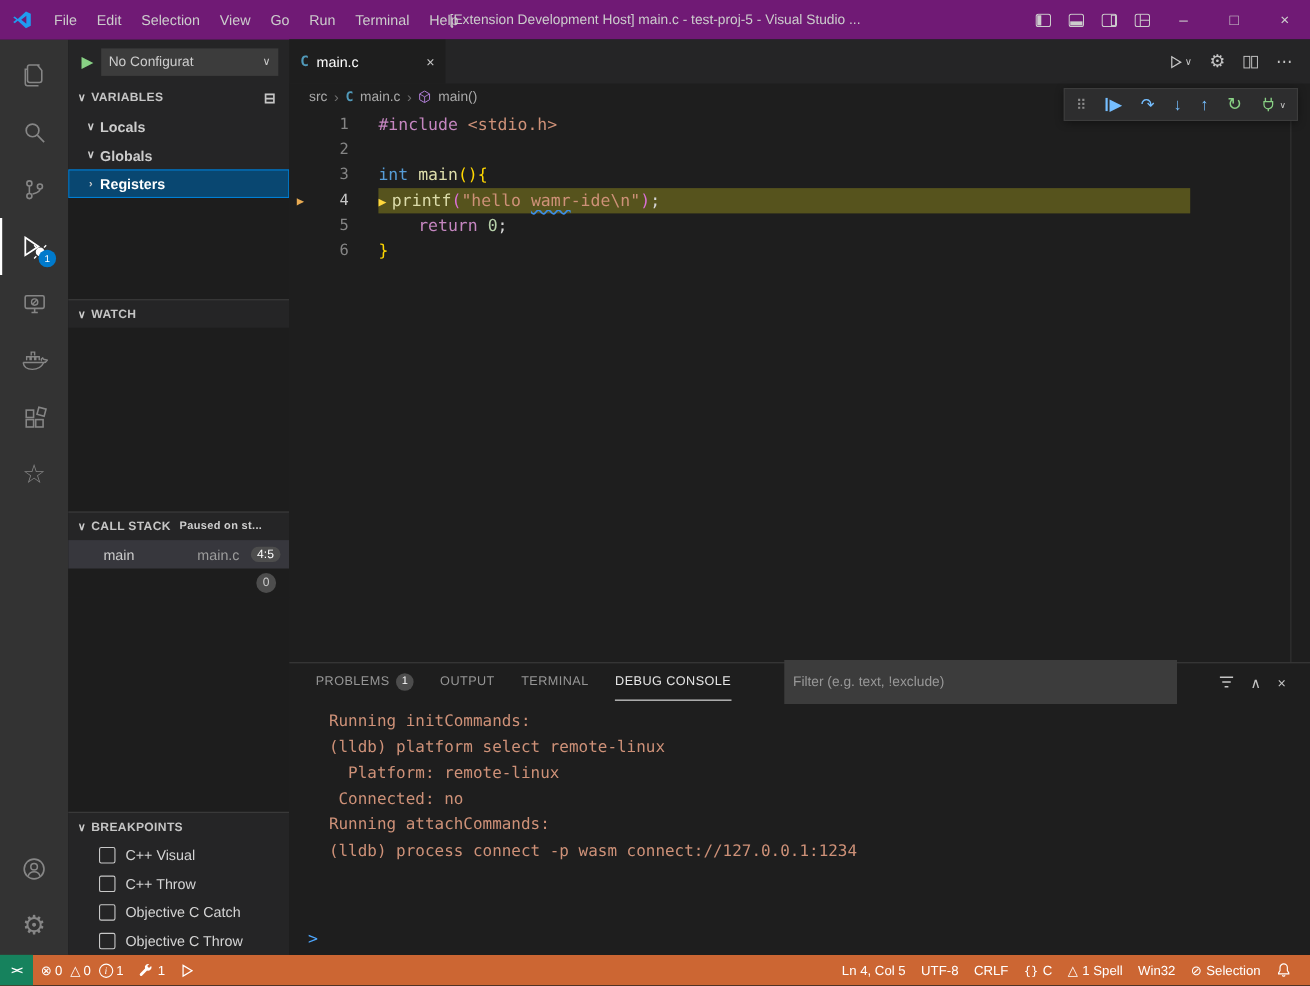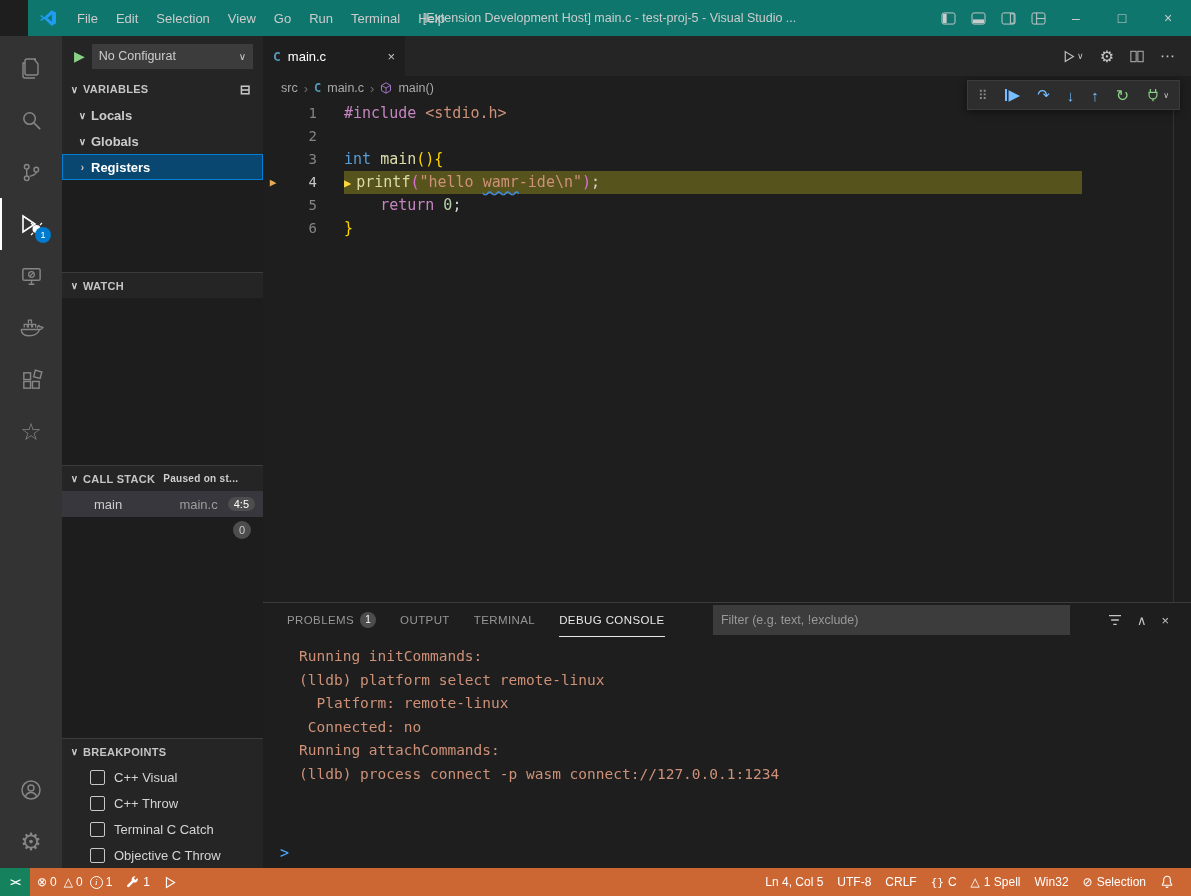--- a/index.html
+++ b/index.html
@@ -6,21 +6,21 @@
   html,body { margin:0; padding:0; }
   body {
     width:1191px; height:896px; overflow:hidden; position:relative;
     background:#1e1e1e; color:#cccccc;
     font-family:"Liberation Sans", sans-serif; font-size:13px;
     -webkit-font-smoothing:antialiased;
   }
   svg { display:block; }
 
   
-  .titlebar { height:36px; background:#0f766e; display:flex; align-items:center; position:relative;margin-left:28px; }
+  .titlebar { height:36px; background:#701a75; display:flex; align-items:center; position:relative; }
   .logo { width:40px; display:flex; justify-content:center; align-items:center; }
   .menubar { display:flex; height:100%; align-items:center; }
   .menu-item { padding:0 9px; height:100%; display:flex; align-items:center; font-size:13px; color:#cccccc; }
   .title-text { position:absolute; left:50%; top:0; transform:translateX(-50%); height:36px; display:flex; align-items:center; font-size:12.5px; color:#cccccc; white-space:nowrap; }
   .win-right { margin-left:auto; display:flex; height:100%; align-items:center; }
   .layout-btn { width:30px; height:100%; display:flex; align-items:center; justify-content:center; }
   .win-btn { width:46px; height:100%; display:flex; align-items:center; justify-content:center; font-size:14px; color:#cccccc; }
 
   
   .main { display:flex; height:832px; }
@@ -94,21 +94,21 @@
   .dt-restart { color:#89d185; font-size:16px; }
   .dt-disc { display:flex; align-items:center; gap:3px; }
   .dt-disc .dchev { font-size:8px; color:#c5c5c5; }
 
   
   .panel { height:266px; flex:0 0 266px; border-top:1px solid #3c3c3c; position:relative; display:flex; flex-direction:column; background:#1e1e1e; }
   .panel-header { height:34px; flex:0 0 34px; display:flex; align-items:center; padding:0 22px 0 24px; gap:24px; }
   .panel-tab { height:100%; display:flex; align-items:center; gap:6px; font-size:11.5px; letter-spacing:.4px; color:#969696; border-bottom:1px solid transparent; }
   .panel-tab.active { color:#e7e7e7; border-bottom-color:#e7e7e7; }
   .ptab-badge { background:#4d4d4d; color:#ffffff; border-radius:50%; width:16px; height:16px; font-size:10px; display:flex; align-items:center; justify-content:center; }
-  .panel-filter { margin-left:auto; width:357px; height:30px; background:#3c3c3c; border:none; outline:none; color:#cccccc; padding:0 8px; font-size:12.5px; font-family:"Liberation Sans", sans-serif; }
+  .panel-filter { margin-left:auto; width:357px; height:40px; background:#3c3c3c; border:none; outline:none; color:#cccccc; padding:0 8px; font-size:12.5px; font-family:"Liberation Sans", sans-serif; }
   .panel-filter::placeholder { color:#989898; }
   .panel-icons { display:flex; align-items:center; gap:15px; margin-left:14px; color:#c5c5c5; }
   .pi { font-size:13px; }
   .console { margin:8px 0 0 36px; font-family:"DejaVu Sans Mono", monospace; font-size:14.5px; line-height:23.5px; color:#ce9178; white-space:pre; }
   .console-prompt { position:absolute; left:17px; bottom:6px; color:#4fa8ff; font-family:"DejaVu Sans Mono", monospace; font-size:15px; }
 
   
   .statusbar { height:28px; background:#cc6633; display:flex; align-items:center; color:#ffffff; font-size:12px; }
   .sb-remote { width:30px; height:100%; background:#16825d; display:flex; align-items:center; justify-content:center; font-weight:bold; font-size:10px; letter-spacing:-1px; }
   .sb-item { display:flex; align-items:center; gap:4px; padding:0 7px; height:100%; white-space:nowrap; }
@@ -298,21 +298,21 @@
         <div class="bp-row">
           <span class="checkbox"></span>
           <span class="bp-label">C++ Visual</span>
         </div>
         <div class="bp-row">
           <span class="checkbox"></span>
           <span class="bp-label">C++ Throw</span>
         </div>
         <div class="bp-row">
           <span class="checkbox"></span>
-          <span class="bp-label">Terminal C Catch</span>
+          <span class="bp-label">Objective C Catch</span>
         </div>
         <div class="bp-row">
           <span class="checkbox"></span>
           <span class="bp-label">Objective C Throw</span>
         </div>
       </div>
   </div>
 
   <div class="editor-col">
     <div class="tabbar">

